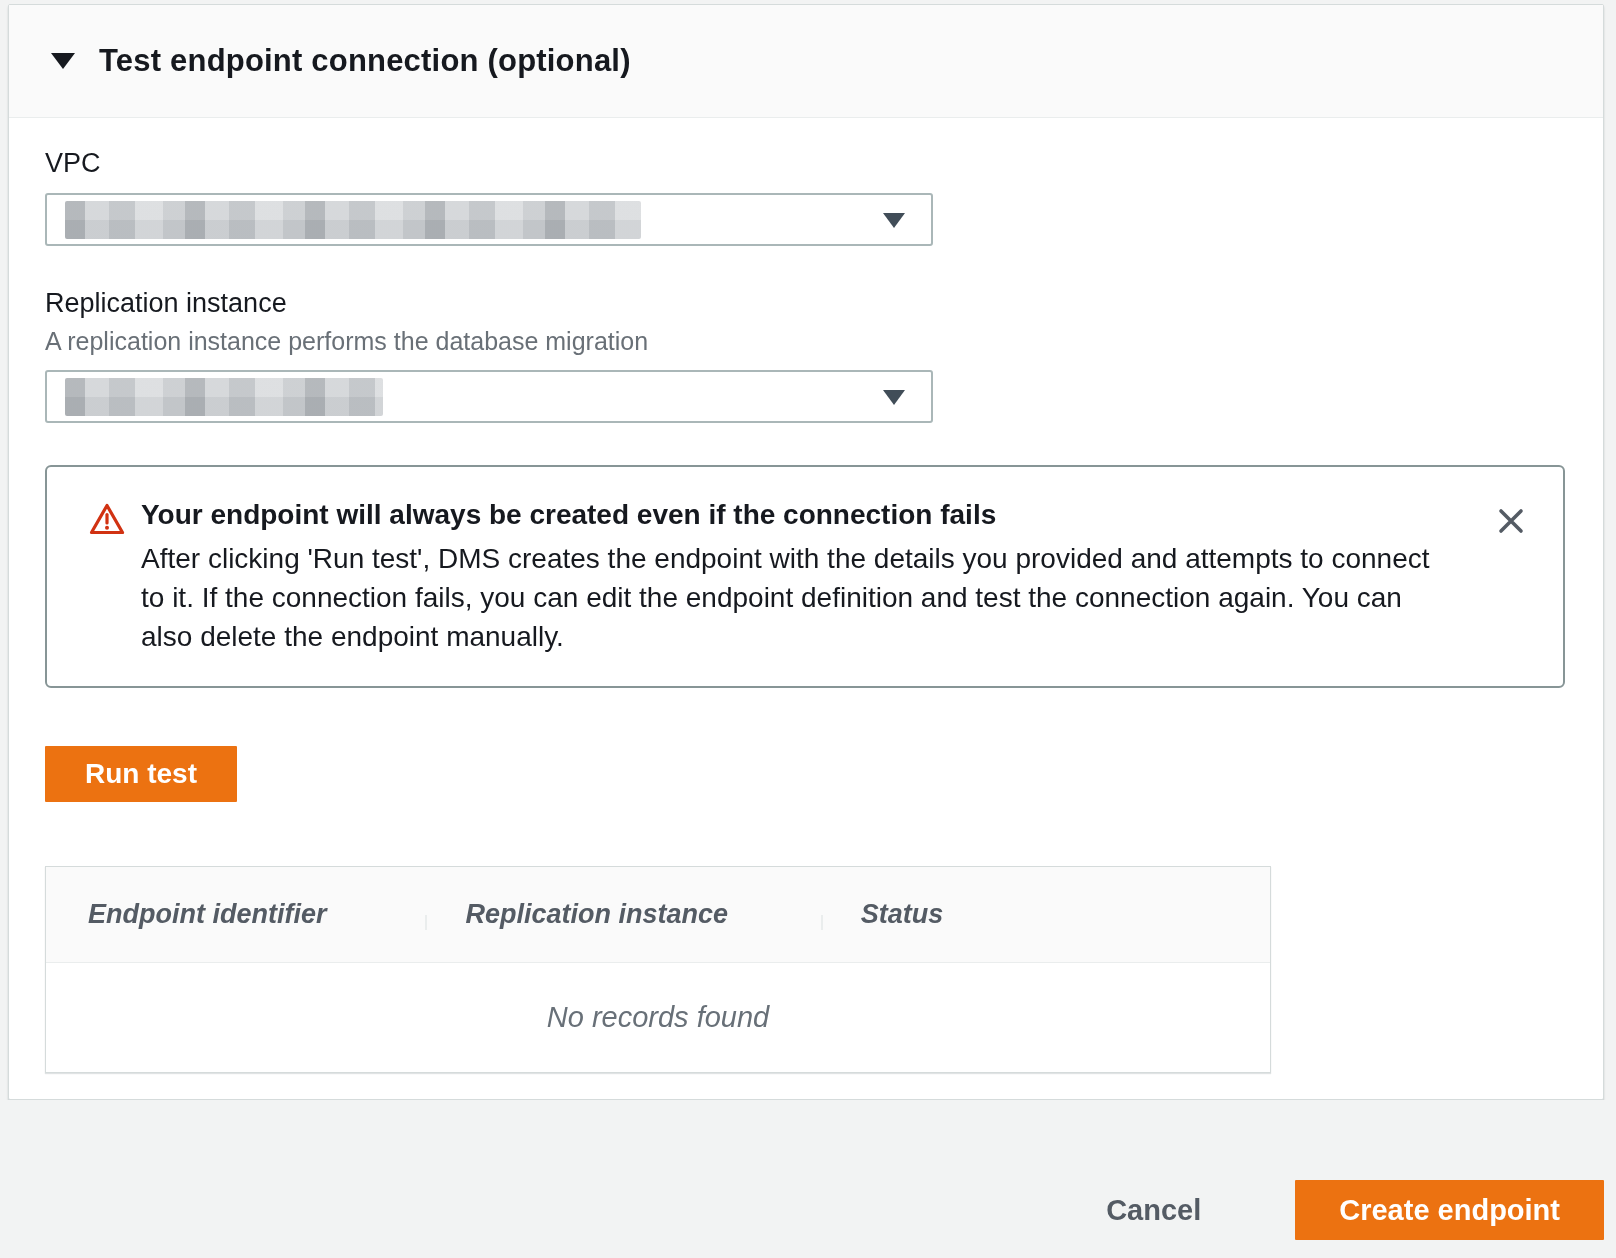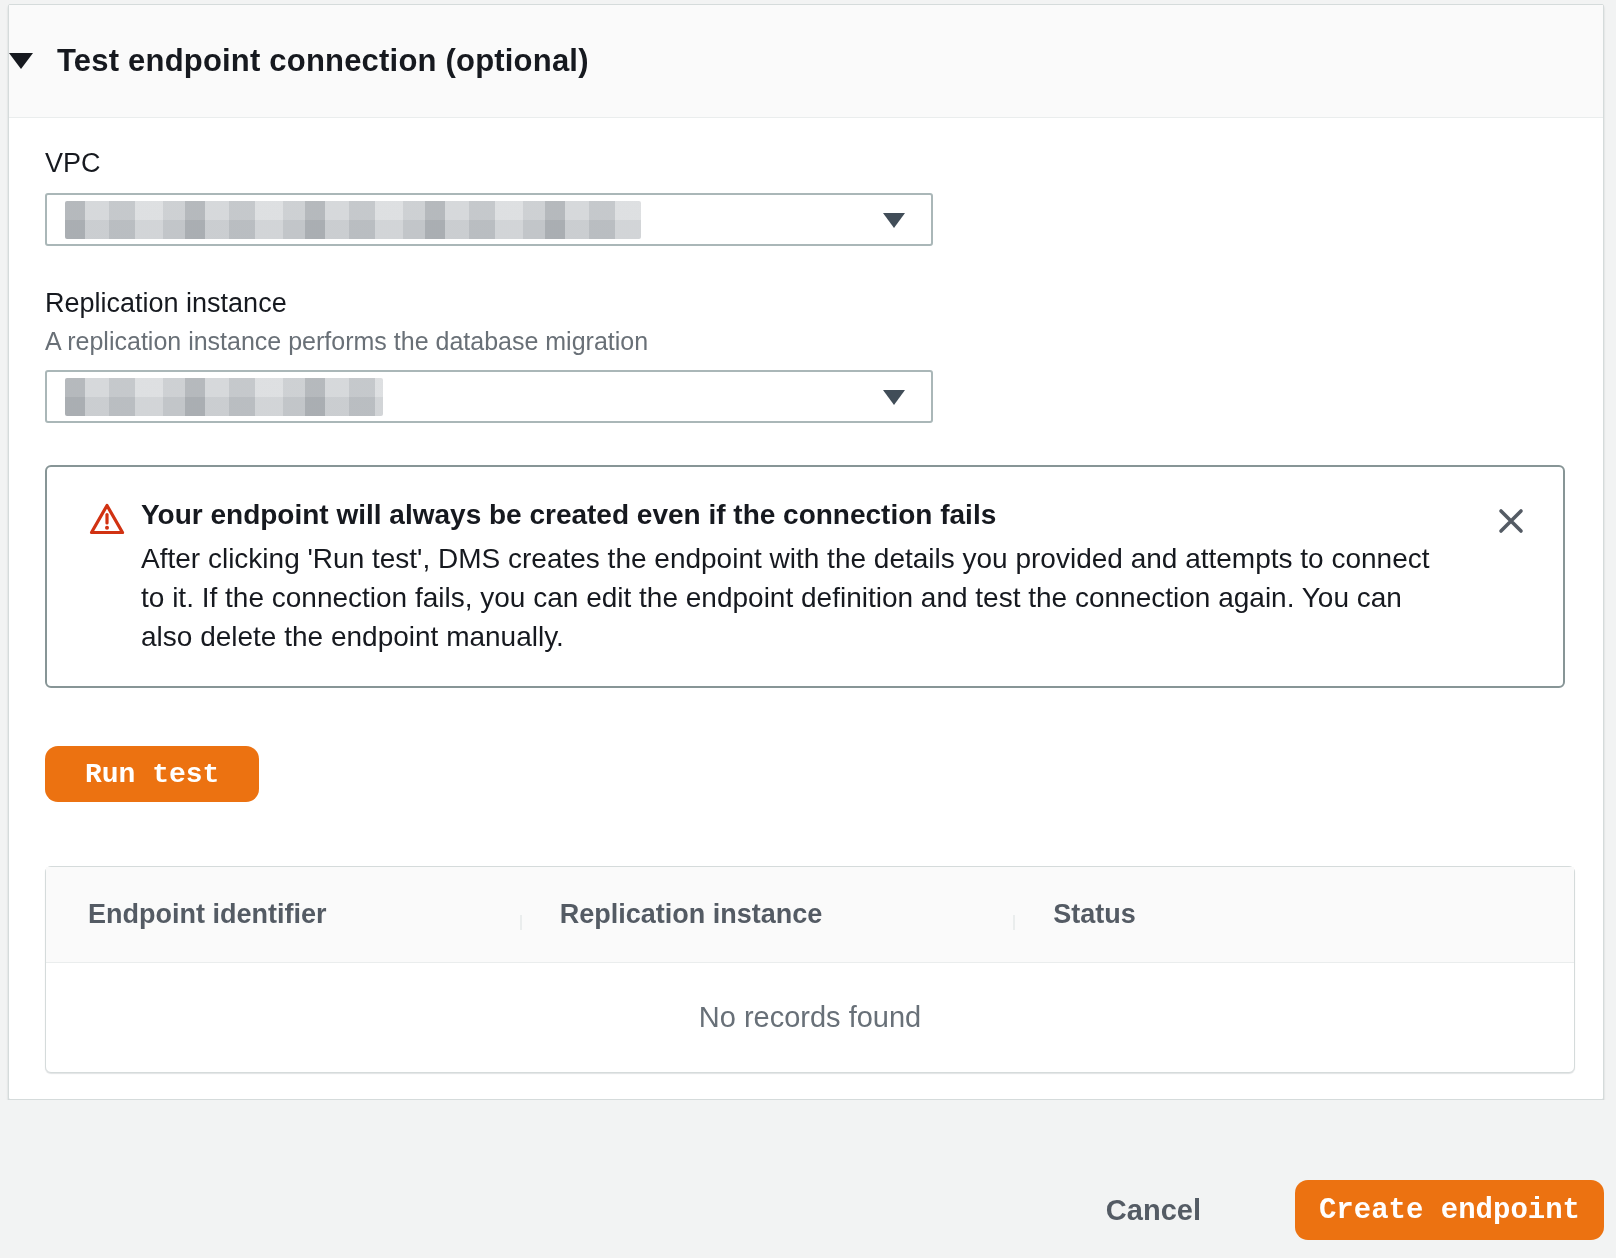--- a/index.html
+++ b/index.html
@@ -17,21 +17,21 @@
     position:absolute; left:8px; top:4px; width:1596px; height:1096px;
     background:#ffffff;
     border:1px solid #d5dbdb;
     border-radius:2px;
     box-shadow:0 2px 2px rgba(0,28,36,.18);
   }
   .card-header {
     height:113px; background:#fafafa;
     border-bottom:1px solid #eaeded;
     display:flex; align-items:center; gap:24px;
-    cursor:pointer;
+    padding-left:42px; cursor:pointer;
   }
   .caret-down {
     width:0; height:0;
     border-left:12px solid transparent;
     border-right:12px solid transparent;
     border-top:16px solid #16191f;
   }
   .card-title { font-size:31px; font-weight:700; color:#16191f; letter-spacing:.2px; }
 
   .card-body { padding:30px 40px 0 36px; }
@@ -83,33 +83,34 @@
   .close-btn {
     flex:0 0 auto; margin-left:auto; margin-top:2px;
     width:40px; height:40px; display:flex; align-items:center; justify-content:center;
     background:none; border:none; cursor:pointer;
   }
 
   
   .btn-primary {
     display:inline-flex; align-items:center; justify-content:center;
     background:#ec7211; color:#ffffff;
-    border:none; border-radius:13px;
-    font-family:Liberation Mono, monospace;
+    border:none; border-radius:1px;
+    font-family:Liberation Sans, sans-serif;
     font-weight:700; cursor:pointer;
   }
   .run-test { margin-top:58px; height:56px; padding:0 40px; font-size:28px; }
 
   
   .table {
     margin-top:64px;
-    width:1530px;
-    border:1px solid #d5dbdb; border-radius:6px;
+    width:1226px;
+    border:1px solid #d5dbdb; border-radius:0;
     box-shadow:0 1px 1px rgba(0,28,36,.12);
     background:#ffffff;
+    font-style:italic;
   }
   .thead {
     display:flex; align-items:center;
     height:96px; background:#fafafa;
     border-bottom:1px solid #eaeded;
   }
   .th {
     font-size:27px; font-weight:700; color:#545b64;
     padding-left:40px; position:relative;
     white-space:nowrap; overflow:hidden;
@@ -135,21 +136,21 @@
     display:flex; align-items:center; justify-content:flex-end;
     padding:62px 12px 0 0;
     gap:32px;
   }
   .cancel-btn {
     background:none; border:none; cursor:pointer;
     font-family:"Liberation Sans", sans-serif;
     font-size:29px; font-weight:700; color:#545b64;
     margin-right:62px;
   }
-  .create-endpoint { height:60px; padding:0 24px; font-size:29px; }
+  .create-endpoint { height:60px; padding:0 44px; font-size:29px; }
 </style>
 </head>
 <body>
 
 <div class="card">
 
   <div class="card-header">
     <span class="caret-down"></span>
     <span class="card-title">Test endpoint connection (optional)</span>
   </div>

